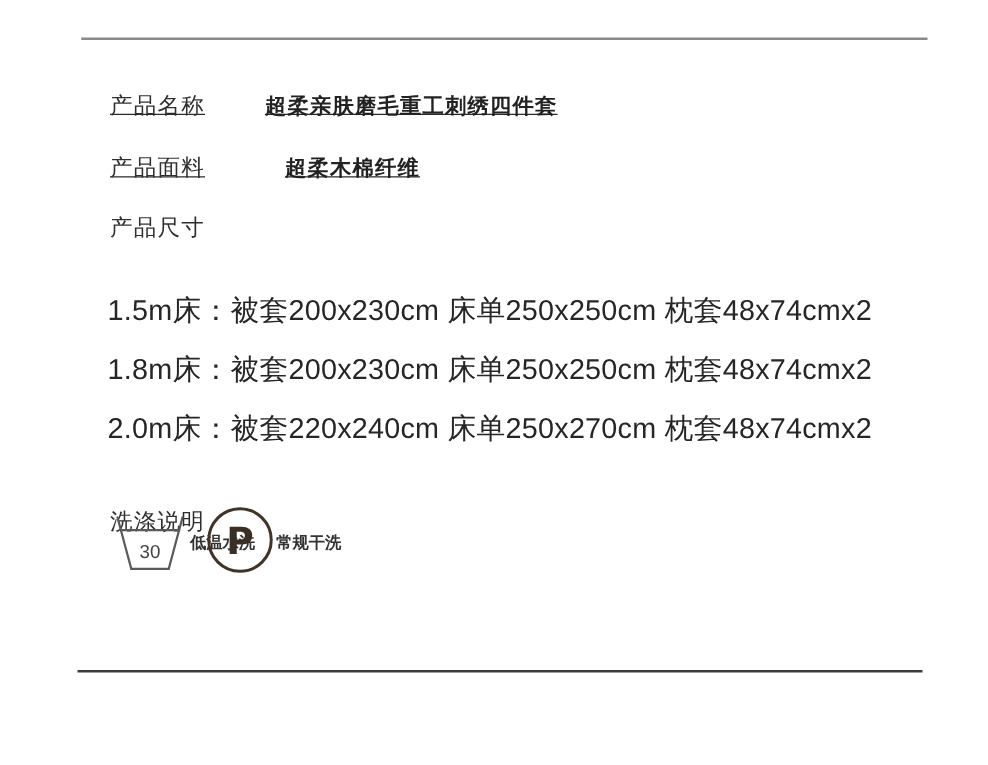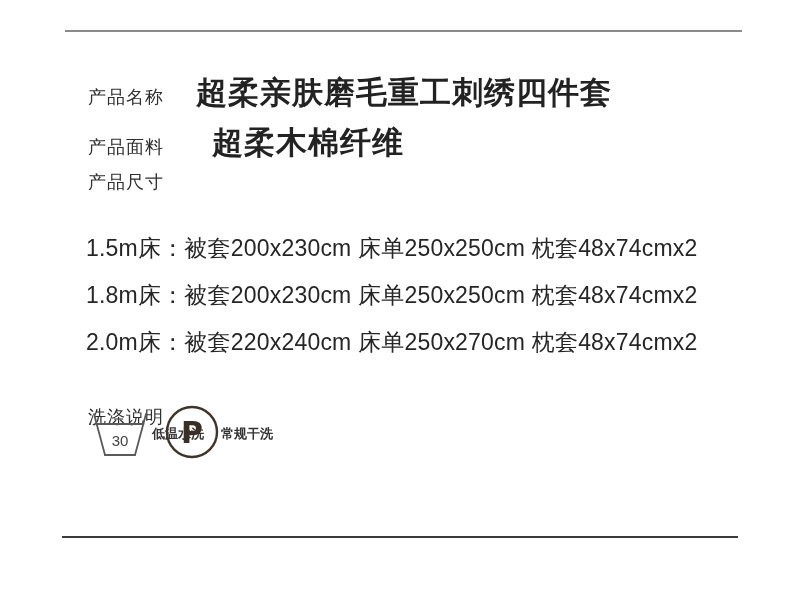--- a/index.html
+++ b/index.html
@@ -4,23 +4,23 @@
 <style>
   html,body{margin:0;padding:0;}
   body{
     width:790px;height:612px;background:#ffffff;position:relative;
     font-family:"Liberation Sans",sans-serif;color:#2a2a2a;overflow:hidden;
   }
   .rule{position:absolute;height:2px;}
   .rule-top{left:65px;top:30px;width:677px;background:#8a8a8a;}
   .rule-bottom{left:62px;top:536px;width:676px;background:#3b3b3b;}
 
-  .kv-row{position:absolute;left:88px;display:flex;align-items:baseline;}
+  .kv-row{position:absolute;left:88px;display:flex;align-items:baseline;text-decoration:underline;}
   .kv-label{font-size:18px;font-weight:500;color:#2f2f2f;letter-spacing:1px;white-space:nowrap;}
-  .kv-value{font-size:31px;font-weight:700;color:#222;margin-left:32px;letter-spacing:1px;white-space:nowrap;}
+  .kv-value{font-size:17px;font-weight:700;color:#222;margin-left:48px;letter-spacing:1px;white-space:nowrap;}
   .row-name{top:72px;}
   .row-fabric{top:122px;gap:16px;}
 
   .section-label{position:absolute;left:88px;font-size:18px;font-weight:500;color:#2f2f2f;letter-spacing:1px;}
   .label-size{top:170px;font-family:Liberation Mono, monospace;}
   .label-wash{top:372px;margin-top:33px;}
 
   .size-line{position:absolute;left:86px;font-size:23px;font-weight:400;color:#262626;white-space:nowrap;letter-spacing:0.2px;}
   .size-1{top:233px;}
   .size-2{top:280px;}

